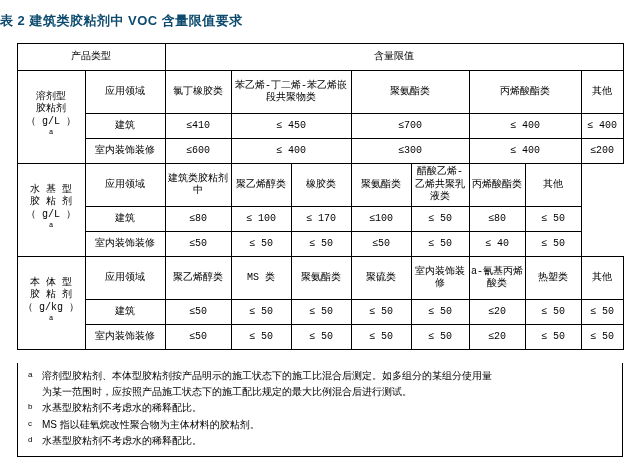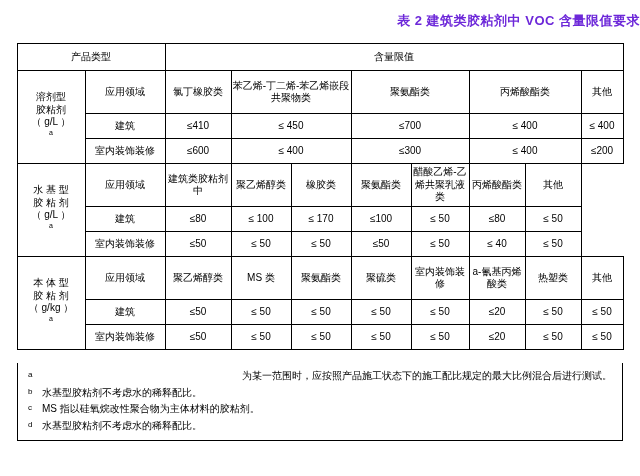--- a/index.html
+++ b/index.html
@@ -15,32 +15,33 @@
     overflow: hidden;
   }
   .page {
     width: 640px;
     height: 476px;
     position: relative;
     box-sizing: border-box;
     padding: 0;
   }
   .caption {
-    text-align: right;
+    text-align: left;
     font-size: 13px;
     font-weight: bold;
     letter-spacing: 0.5px;
     margin: 12px 0 10px 0;
-    color: #6d28d9;
+    color: #0c4a6e;
   }
   table.voc {
     border-collapse: collapse;
     width: 606px;
     margin: 13px auto;
     table-layout: fixed;
+    font-family: Liberation Mono, monospace;
   }
   table.voc td {
     border: 1px solid #000000;
     font-size: 10px;
     text-align: center;
     vertical-align: middle;
     padding: 2px 1px;
     line-height: 1.25;
     color: #000;
   }
@@ -91,21 +92,20 @@
     font-size: 8px;
     text-align: left;
     padding-top: 1px;
   }
   .note .text {
     flex: 1 1 auto;
   }
   .note .text .cont {
     display: block;
     text-indent: 0;
-    text-align: right;
   }
 </style>
 </head>
 <body>
 
 <div class="page">
 
   <div class="caption">表 2  建筑类胶粘剂中 VOC 含量限值要求</div>
 
   <table class="voc">
@@ -235,20 +235,21 @@
         <td class="val">≤ 50</td>
         <td class="val">≤ 50</td>
       </tr>
     </tbody>
   </table>
 
   <div class="notes">
     <div class="note">
       <div class="marker">a</div>
       <div class="text">
+        <span>溶剂型胶粘剂、本体型胶粘剂按产品明示的施工状态下的施工比混合后测定。如多组分的某组分使用量</span>
         <span class="cont">为某一范围时，应按照产品施工状态下的施工配比规定的最大比例混合后进行测试。</span>
       </div>
     </div>
     <div class="note">
       <div class="marker">b</div>
       <div class="text">水基型胶粘剂不考虑水的稀释配比。</div>
     </div>
     <div class="note">
       <div class="marker">c</div>
       <div class="text">MS 指以硅氧烷改性聚合物为主体材料的胶粘剂。</div>

